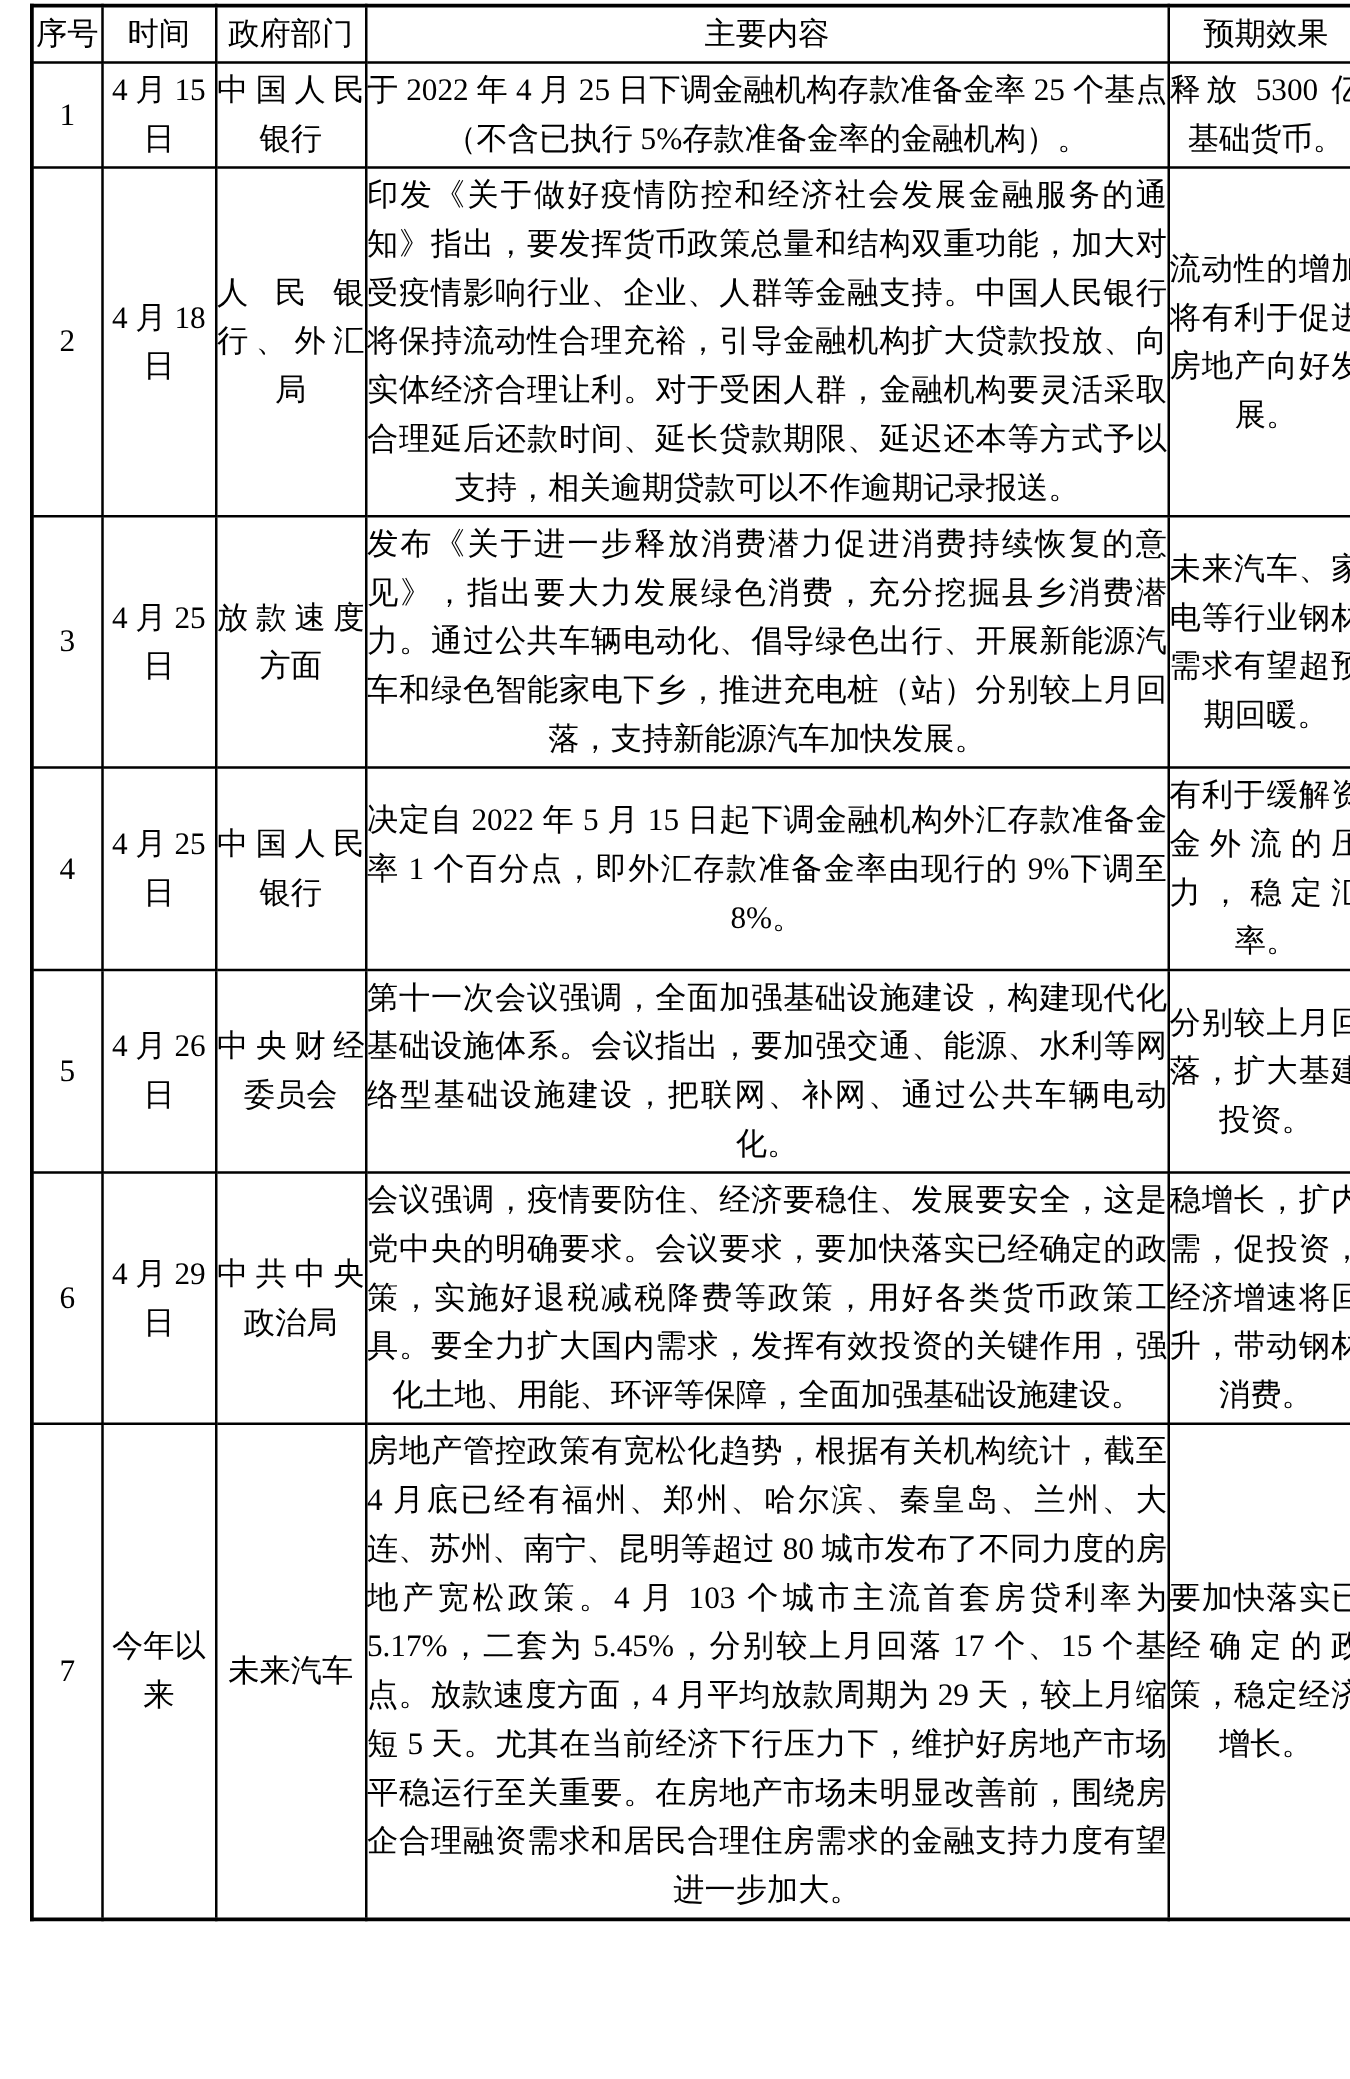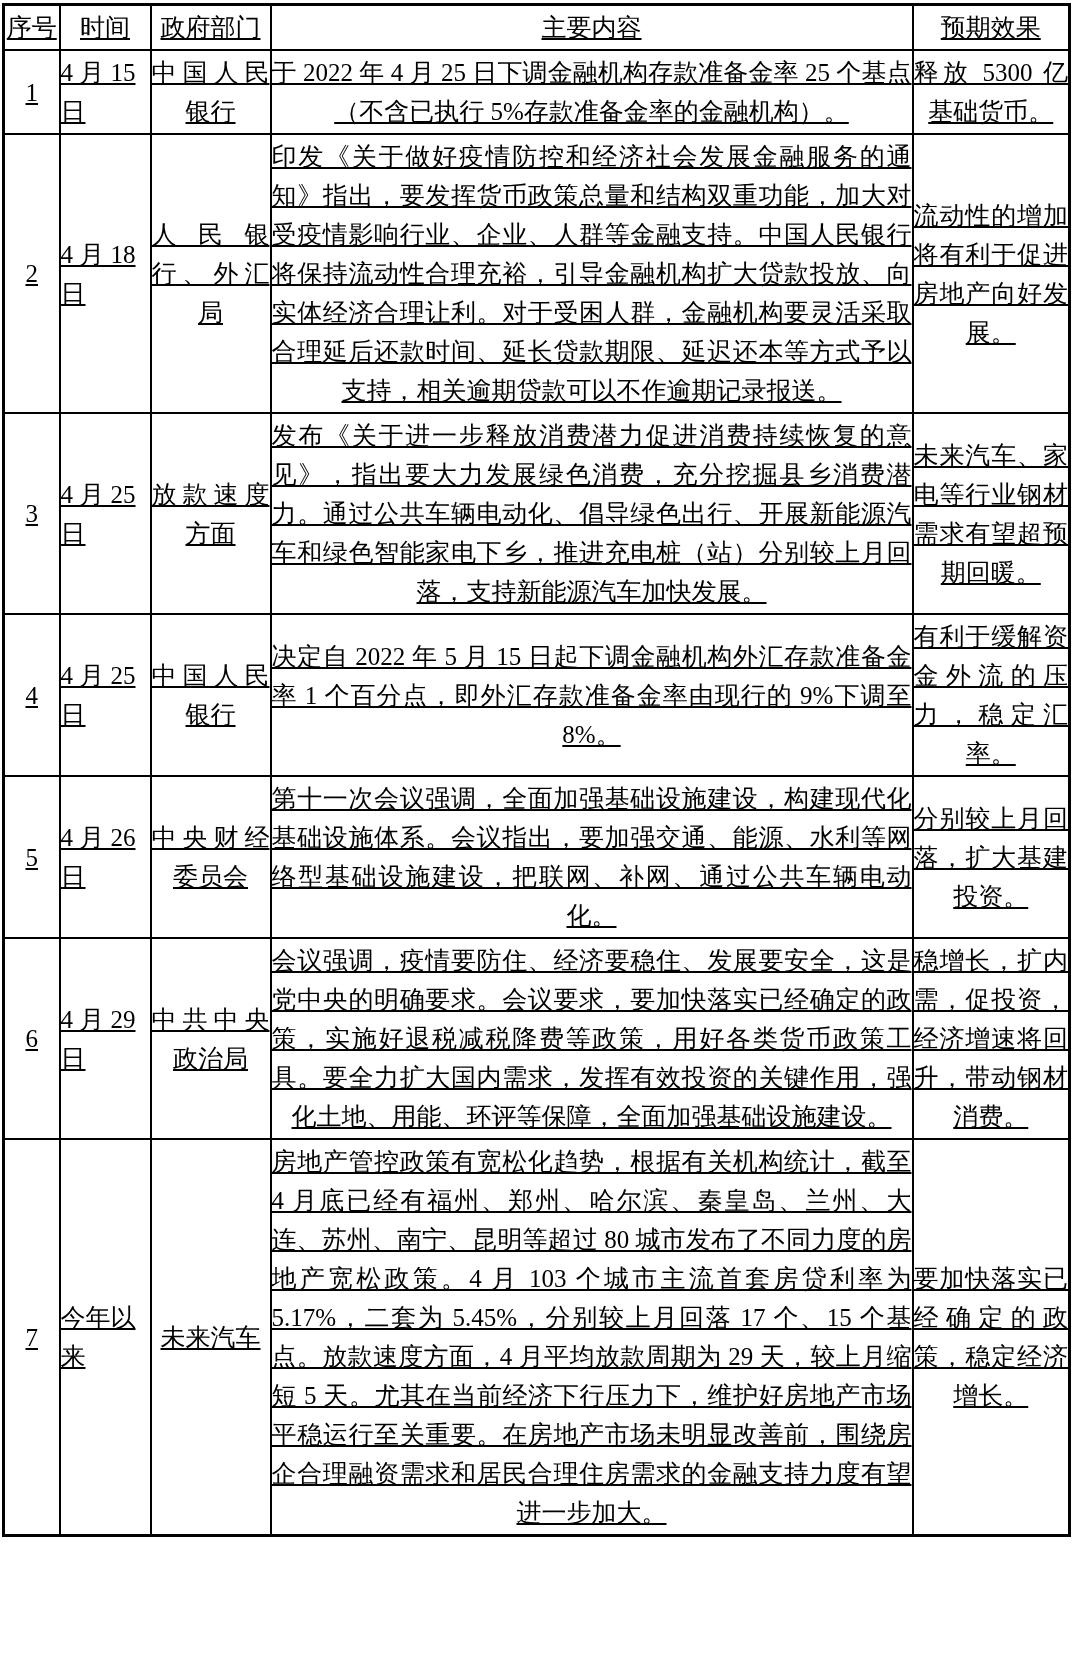--- a/index.html
+++ b/index.html
@@ -8,43 +8,42 @@
     background: #ffffff;
   }
   body {
     width: 1080px;
     height: 1663px;
     overflow: hidden;
     font-family: "Liberation Serif", "DejaVu Serif", serif;
     color: #000000;
   }
   .page {
-    padding: 3px 6px 0 2px;
-    text-decoration: underline;
+    padding: 3px 6px 0 24px;
   }
   table.policy-table {
     border-collapse: collapse;
     table-layout: fixed;
     width: 1066px;
     border: 3px solid #000000;
   }
   .policy-table th,
   .policy-table td {
     border: 2px solid #000000;
     font-weight: normal;
     vertical-align: middle;
     font-size: 25px;
     line-height: 39px;
     padding: 2px 0;
     word-break: normal;
     overflow-wrap: break-word;
   }
   
   .c-no   { text-align: center; padding-left: 4px;  padding-right: 4px; }
-  .c-time { text-align: left; padding-left: 12px; padding-right: 12px; }
+  .c-time { text-align: center; padding-left: 12px; padding-right: 12px; }
   .c-dept { text-align: justify; text-align-last: center; padding-left: 12px; padding-right: 12px; }
   .c-main { text-align: justify; text-align-last: center; padding-left: 22px; padding-right: 22px; }
   .c-eff  { text-align: justify; text-align-last: center; padding-left: 14px; padding-right: 14px; }
   thead th { text-align: center; text-align-last: center; }
 </style>
 </head>
 <body>
 
 <div class="page">
   <table class="policy-table">

